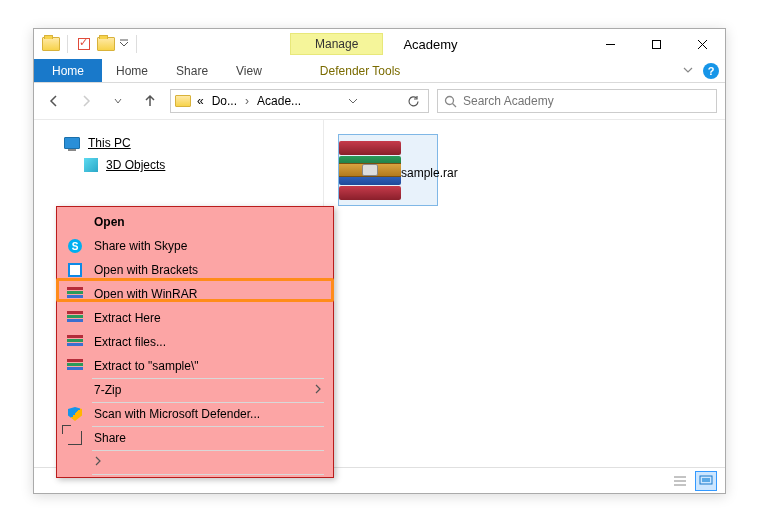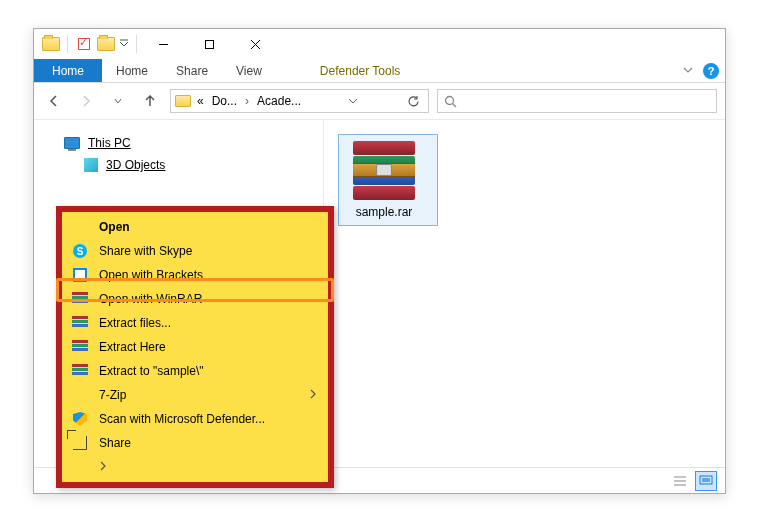--- a/index.html
+++ b/index.html
@@ -47,37 +47,37 @@
   .body { flex:1; display:flex; border-top:1px solid #eaeaea; overflow:hidden; }
   .nav-tree { width:290px; border-right:1px solid #eaeaea; padding:12px 0 0 18px; position:relative; }
   .tree-item { display:flex; align-items:center; gap:8px; height:22px; color:#000; padding-left:12px;text-decoration:underline; }
   .tree-item.indent { padding-left:32px; }
   .pc-icon { width:16px; height:12px; background:#2a8fd8; border:1px solid #1a6faa; border-radius:1px; position:relative; }
   .pc-icon::after { content:""; position:absolute; left:3px; bottom:-3px; width:8px; height:2px; background:#888; }
   .cube-icon { width:14px; height:14px; background:linear-gradient(135deg,#5ddaf0,#2aa8c8); transform:rotate(0deg);}
   .desk-icon { width:16px; height:11px; background:#2a8fd8; border:1px solid #1a6faa; }
 
   .content { flex:1; padding:14px; position:relative; }
-  .file-item { width:100px; display:flex; flex-direction:column; align-items:center; border:1px solid #7fb7e6; background:#e8f2fb; padding:6px 8px 6px 0; }
+  .file-item { width:100px; display:flex; flex-direction:row; align-items:center; border:1px solid #7fb7e6; background:#e8f2fb; padding:6px 8px 6px 0; }
   .rar-icon { width:62px; height:58px; position:relative; }
   .rar-block { width:62px; height:14px; border-radius:2px; margin-bottom:1px; }
   .rar-b1 { background:linear-gradient(#c63b4b,#8a1f2b); }
   .rar-b2 { background:linear-gradient(#2b9a5a,#186b3b); }
   .rar-b3 { background:linear-gradient(#3a6fd0,#1f4a99); }
   .rar-belt { position:absolute; top:22px; left:0; width:62px; height:14px; background:linear-gradient(#d9a340,#b37a1e); border-top:1px solid #7a4f10; border-bottom:1px solid #7a4f10; display:flex; align-items:center; justify-content:center;}
   .rar-buckle { width:16px; height:12px; background:#ddd; border:1px solid #888; border-radius:2px;}
   .file-label { margin-top:6px; font-size:12px; }
 
   
   .statusbar { height:26px; border-top:1px solid #e0e0e0; display:flex; align-items:center; justify-content:flex-end; padding:0 8px; gap:4px; }
   .viewbtn { width:22px; height:20px; border:1px solid transparent; display:flex; align-items:center; justify-content:center; }
   .viewbtn.active { border:1px solid #3399ff; background:#cce6ff; }
 
   
-  .context-menu { position:absolute; left:56px; top:206px; width:278px; background:#fde047; border:6px solid #b91c1c; box-shadow:2px 2px 6px rgba(0,0,0,0.25); padding:3px; z-index:100; }
+  .context-menu { position:absolute; left:56px; top:206px; width:278px; background:#fca5a5; border:1px solid #b91c1c; box-shadow:2px 2px 6px rgba(0,0,0,0.25); padding:3px; z-index:100; }
   .cm-item { height:24px; display:flex; align-items:center; padding:0 8px 0 6px; gap:10px; position:relative; }
   .cm-item.sep-after::after { content:""; position:absolute; left:32px; right:6px; bottom:-1px; height:1px; background:#d8d8d8; }
   .cm-icon { width:18px; height:18px; display:flex; align-items:center; justify-content:center; flex-shrink:0; }
   .cm-label { flex:1; color:#000; font-size:12px; }
   .cm-item.bold .cm-label { font-weight:600; }
   .cm-sub { color:#555; font-size:11px; }
   .cm-highlight { position:absolute; left:56px; top:278px; width:278px; height:24px; border:3px solid #ff8c1a; z-index:101; pointer-events:none; border-radius:2px;}
   
   
   .skype-ic{width:14px;height:14px;border-radius:50%;background:#00aff0;color:#fff;display:flex;align-items:center;justify-content:center;font-size:10px;font-weight:bold;}
@@ -109,20 +109,26 @@
           <span class="folder-icon"></span>
         </span>
       <span class="qat-dd">
         <svg viewBox="0 0 10 10">
             <path d="M1 3 L5 7 L9 3" fill="none" stroke="#555" stroke-width="1"></path>
             <line x1="1" y1="1" x2="9" y2="1" stroke="#555" stroke-width="1"></line>
           </svg>
       </span>
       <span class="qat-sep"></span>
     </div>
+    <div class="titlebar-mid">
+      <div class="manage-group">
+        <div class="manage-hdr">Manage</div>
+      </div>
+      <div class="title-text">Academy</div>
+    </div>
     <div class="winbtns">
       <div class="winbtn">
           <svg viewBox="0 0 11 11">
             <line x1="1" y1="5.5" x2="10" y2="5.5" stroke="currentColor" stroke-width="1"></line>
           </svg>
         </div>
       <div class="winbtn">
           <svg viewBox="0 0 11 11">
             <rect x="1.5" y="1.5" width="8" height="8" fill="none" stroke="currentColor" stroke-width="1"></rect>
           </svg>
@@ -187,20 +193,21 @@
             <path d="M11 6.5 A4.5 4.5 0 1 1 9.5 3" fill="none" stroke="#555" stroke-width="1.2"></path>
             <path d="M10 1 L10 4 L7 4" fill="none" stroke="#555" stroke-width="1.2"></path>
           </svg>
         </span>
     </div>
     <div class="searchbox">
       <svg viewBox="0 0 13 13">
           <circle cx="5.5" cy="5.5" r="4" fill="none" stroke="#888" stroke-width="1.3"></circle>
           <line x1="8.5" y1="8.5" x2="12" y2="12" stroke="#888" stroke-width="1.3"></line>
         </svg>
+      <input type="text" placeholder="Search Academy" style="">
     </div>
   </div>
 
   <div class="body">
     <div class="nav-tree">
       <div class="tree-item">
         <span class="pc-icon"></span>
         <span>This PC</span>
       </div>
       <div class="tree-item indent">
@@ -269,31 +276,31 @@
     <span class="cm-label">Open with WinRAR</span>
   </div>
   <div class="cm-item">
     <span class="cm-icon">
         <span class="winrar-sm">
           <div class="r"></div>
           <div class="g"></div>
           <div class="b"></div>
         </span>
       </span>
-    <span class="cm-label">Extract files...</span>
+    <span class="cm-label">Extract Here</span>
   </div>
   <div class="cm-item">
     <span class="cm-icon">
         <span class="winrar-sm">
           <div class="r"></div>
           <div class="g"></div>
           <div class="b"></div>
         </span>
       </span>
-    <span class="cm-label">Extract Here</span>
+    <span class="cm-label">Extract files...</span>
   </div>
   <div class="cm-item sep-after">
     <span class="cm-icon">
         <span class="winrar-sm">
           <div class="r"></div>
           <div class="g"></div>
           <div class="b"></div>
         </span>
       </span>
     <span class="cm-label">Extract to "sample\"</span>

